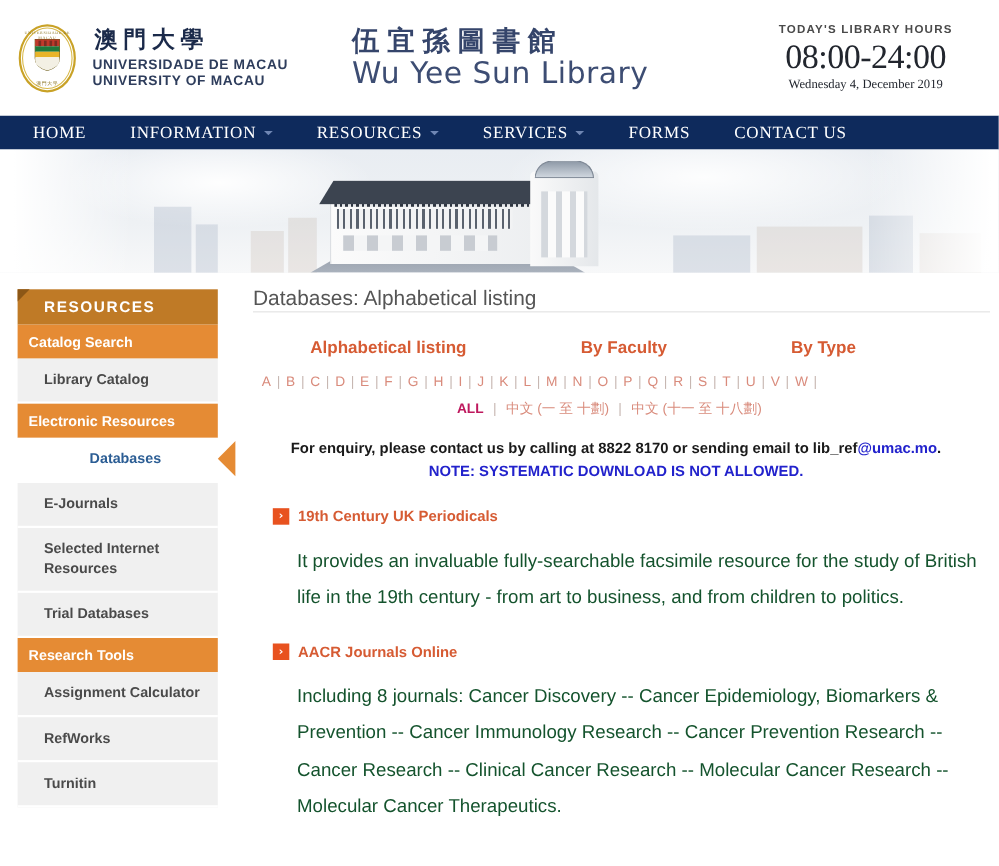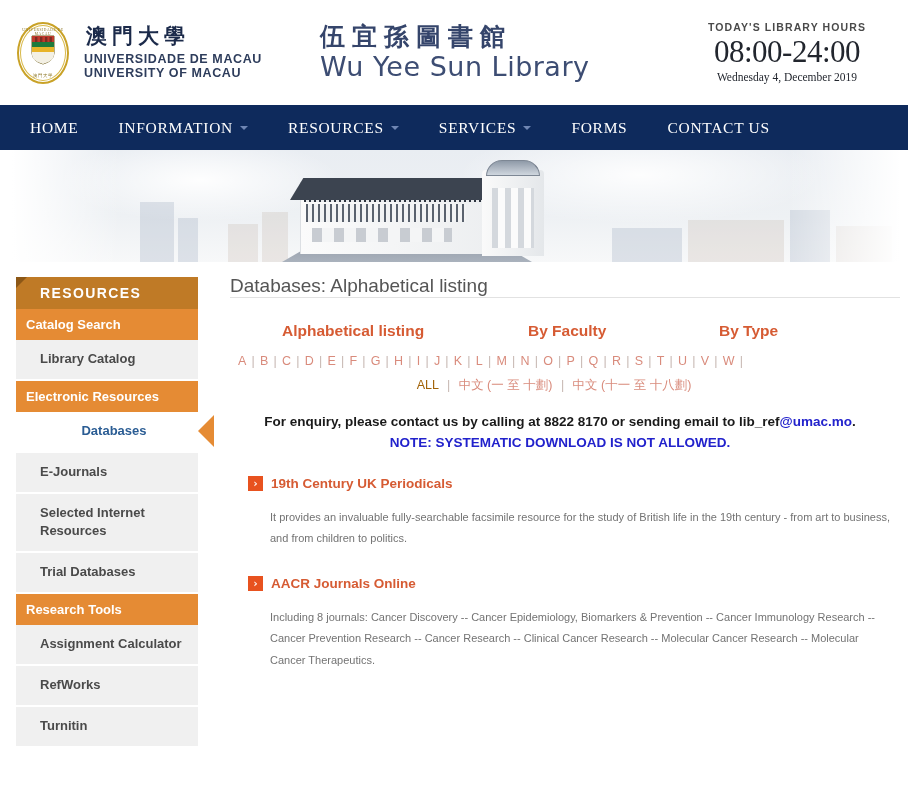--- a/index.html
+++ b/index.html
@@ -124,21 +124,21 @@
   }
   .hours-date {
     font-family: "Liberation Serif", serif;
     font-size: 11.5px;
     color: #22262e;
     margin-top: 1px;
   }
 
   
   .nav {
-    height: 45px;
+    height: 31px;
     background: #0e2a5c;
     display: flex;
     align-items: center;
     padding-left: 30px;
   }
   .nav-item {
     color: #ffffff;
     font-family: "Liberation Serif", serif;
     font-size: 15.5px;
     letter-spacing: .7px;
@@ -339,21 +339,21 @@
   .alpha-row a { color: #d98b7c; text-decoration: none; cursor: pointer; }
   .alpha-sep { color: #c7b7b2; padding: 0 5px; }
 
   .alpha-row2 {
     margin-top: 9px;
     text-align: center;
     font-size: 12.5px;
     color: #d98b7c;
     padding-right: 30px;
   }
-  .alpha-row2 .all { color: #a16207; font-weight: normal; }
+  .alpha-row2 .all { color: #be185d; font-weight: bold; }
   .alpha-row2 a { color: #d98b7c; text-decoration: none; cursor: pointer; }
 
   .enquiry {
     margin-top: 20px;
     text-align: center;
     font-size: 13.5px;
     font-weight: bold;
     color: #1a1a1a;
     padding-right: 18px;
   }
@@ -384,22 +384,22 @@
   .db-title {
     color: #d65b33;
     font-size: 13.5px;
     font-weight: bold;
     cursor: pointer;
   }
   .db-desc {
     margin-top: 16px;
     padding-left: 22px;
     padding-right: 14px;
-    font-size: 11px;
-    color: #737373;
+    font-size: 17px;
+    color: #14532d;
     line-height: 1.95;
   }
 </style>
 </head>
 <body>
 
 <div class="header">
   <div class="brand-left">
     <div class="crest">
       <div class="crest-ring"></div>

